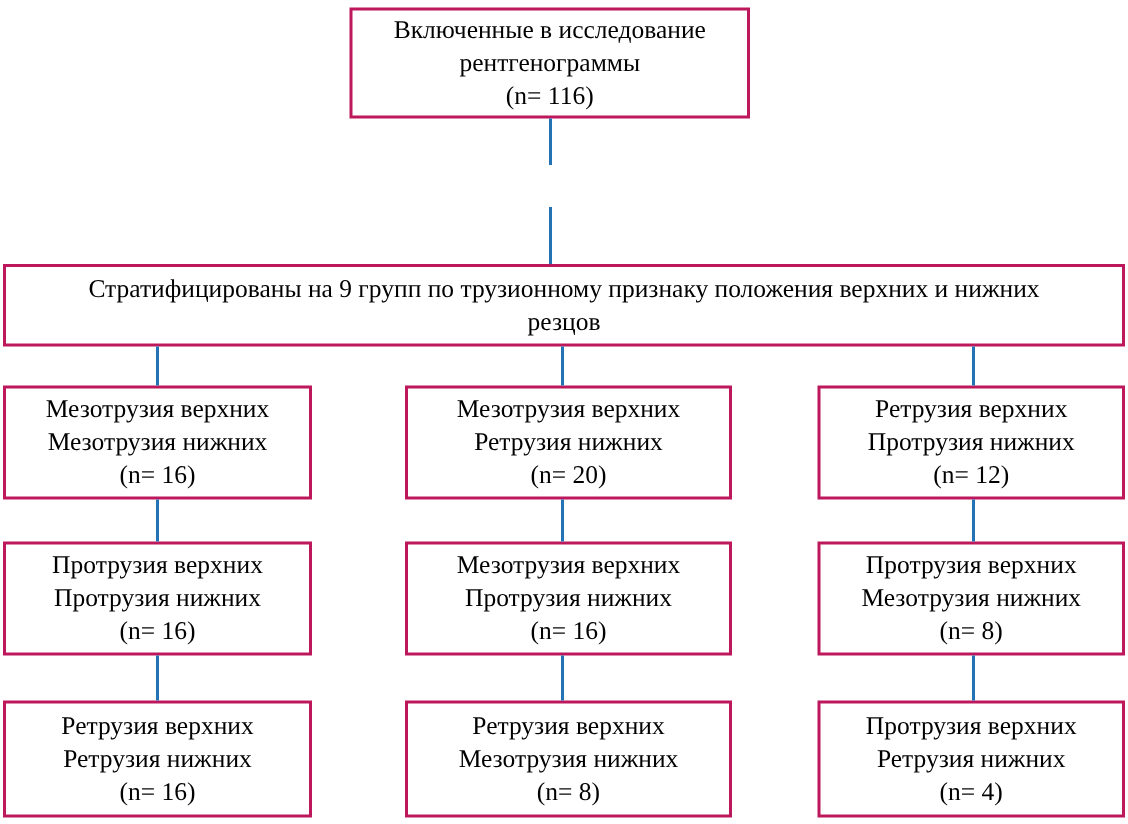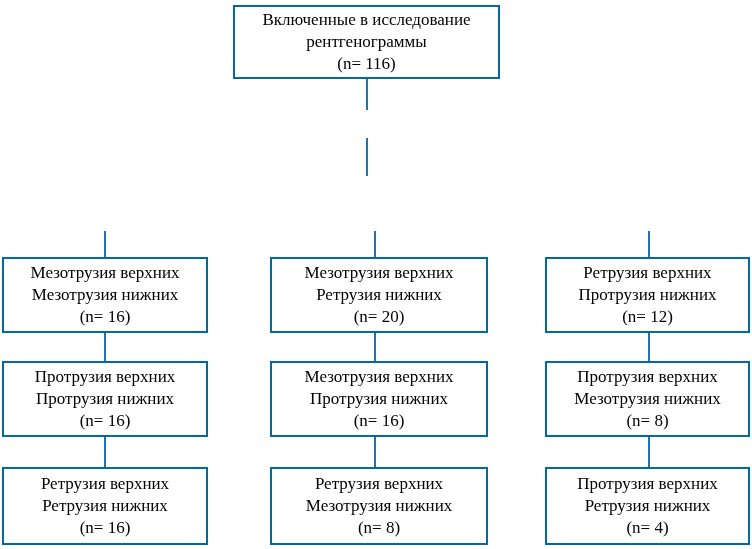--- a/index.html
+++ b/index.html
@@ -12,21 +12,21 @@
     width: 752px;
     height: 549px;
     background: #ffffff;
     font-family: "Liberation Serif", "DejaVu Serif", serif;
     color: #000000;
     overflow: hidden;
   }
   .node {
     position: absolute;
     box-sizing: border-box;
-    border: 2px solid #0369a1;
+    border: 2px solid #be185d;
     background: #ffffff;
     display: flex;
     align-items: center;
     justify-content: center;
     text-align: center;
     white-space: pre-line;
     font-size: 17px;
     line-height: 22px;
   }
   .connector {
@@ -59,20 +59,22 @@
 </head>
 <body>
 
 <div class="canvas">
 
   <div class="node n-included">Включенные в исследование
 рентгенограммы
 (n= 116)</div>
 
 
+  <div class="node n-stratified">Стратифицированы на 9 групп по трузионному признаку положения верхних и нижних
+резцов</div>
 
   <div class="node col1 row1">Мезотрузия верхних
 Мезотрузия нижних
 (n= 16)</div>
   <div class="node col2 row1">Мезотрузия верхних
 Ретрузия нижних
 (n= 20)</div>
   <div class="node col3 row1">Ретрузия верхних
 Протрузия нижних
 (n= 12)</div>

